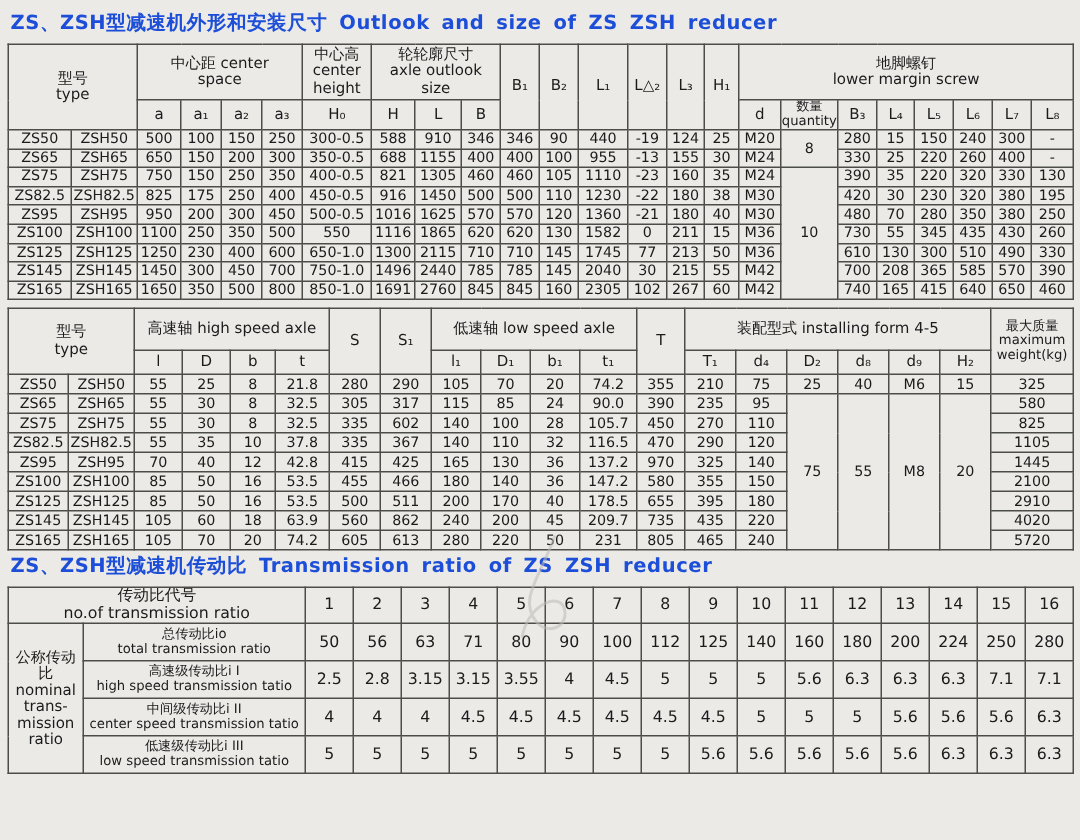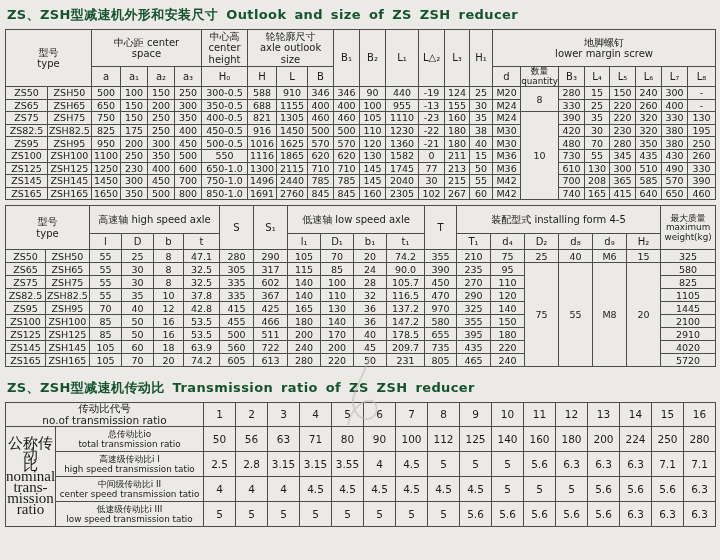--- a/index.html
+++ b/index.html
@@ -5,23 +5,23 @@
   html,body{margin:0;padding:0;}
   body{
     width:720px;height:560px;overflow:hidden;
     background:#ebeae7;color:#161616;
     font-family:"DejaVu Sans","Liberation Sans",sans-serif;
     position:relative;
   }
   .page{padding:3px 5px;}
   .doc-title{
     font-size:13px;font-weight:bold;letter-spacing:.4px;word-spacing:3px;
-    margin:3px 0 5px 2px;color:#14532d;white-space:nowrap;
+    margin:3px 0 5px 2px;color:#1d4ed8;white-space:nowrap;
   }
-  .doc-title.second{margin-top:12px;}
+  .doc-title.second{margin-top:1px;}
   table{
     border-collapse:collapse;table-layout:fixed;width:710px;
     background:transparent;
   }
   th,td{
     border:1px solid #4c4c4a;text-align:center;vertical-align:middle;
     padding:0;font-weight:normal;white-space:pre-line;overflow:hidden;
     color:#1b1b1b;
   }
   th{font-size:10px;line-height:11.5px;}
@@ -32,21 +32,21 @@
   #t1 tbody td{height:11.6px;}
   
   #t2{margin-top:5px;}
   #t2 thead tr:nth-child(1) th{height:27px;}
   #t2 thead tr:nth-child(2) th{height:15px;}
   #t2 tbody td{height:12px;}
   
   #t3 thead th{height:23px;font-size:10.5px;}
   #t3 tbody td{height:24px;font-size:10.5px;}
   #t3 tbody td.rl{font-size:8.8px;line-height:10px;}
-  #t3 tbody td.vl{font-size:15px;line-height:11px;font-family:Liberation Serif, serif;}
+  #t3 tbody td.vl{font-size:10px;line-height:11px;}
   .small-th{font-size:8.8px !important;line-height:9.5px !important;}
   .artifact{position:absolute;pointer-events:none;opacity:.55;}
 </style>
 </head>
 <body>
 
 <div class="page">
 
   <div class="doc-title">ZS、ZSH型减速机外形和安装尺寸  Outlook and size of ZS ZSH reducer</div>
 
@@ -403,21 +403,21 @@
           <th>H₂</th>
         </tr>
       </thead>
       <tbody>
         <tr>
           <td>ZS50</td>
           <td>ZSH50</td>
           <td>55</td>
           <td>25</td>
           <td>8</td>
-          <td>47.1</td>
+          <td>21.8</td>
           <td>280</td>
           <td>290</td>
           <td>105</td>
           <td>70</td>
           <td>20</td>
           <td>74.2</td>
           <td>355</td>
           <td>210</td>
           <td>75</td>
           <td>25</td>
@@ -539,21 +539,21 @@
           <td>2910</td>
         </tr>
         <tr>
           <td>ZS145</td>
           <td>ZSH145</td>
           <td>105</td>
           <td>60</td>
           <td>18</td>
           <td>63.9</td>
           <td>560</td>
-          <td>722</td>
+          <td>862</td>
           <td>240</td>
           <td>200</td>
           <td>45</td>
           <td>209.7</td>
           <td>735</td>
           <td>435</td>
           <td>220</td>
           <td>4020</td>
         </tr>
         <tr>

